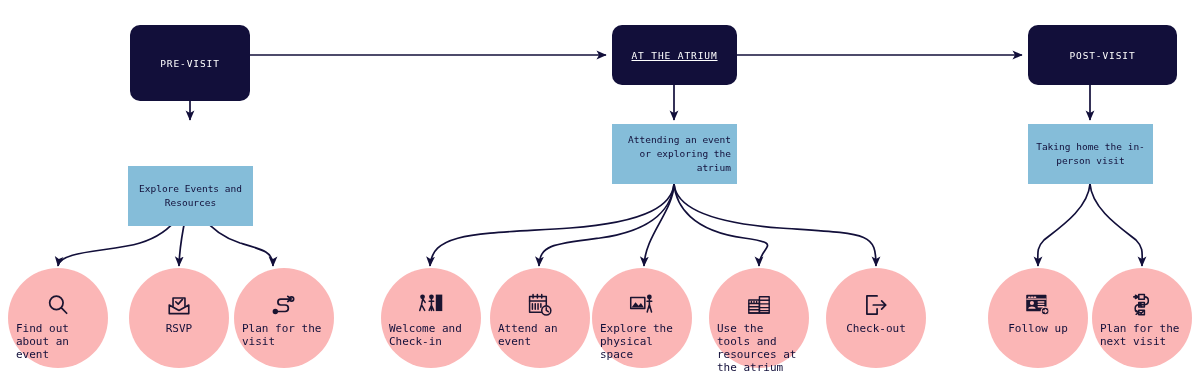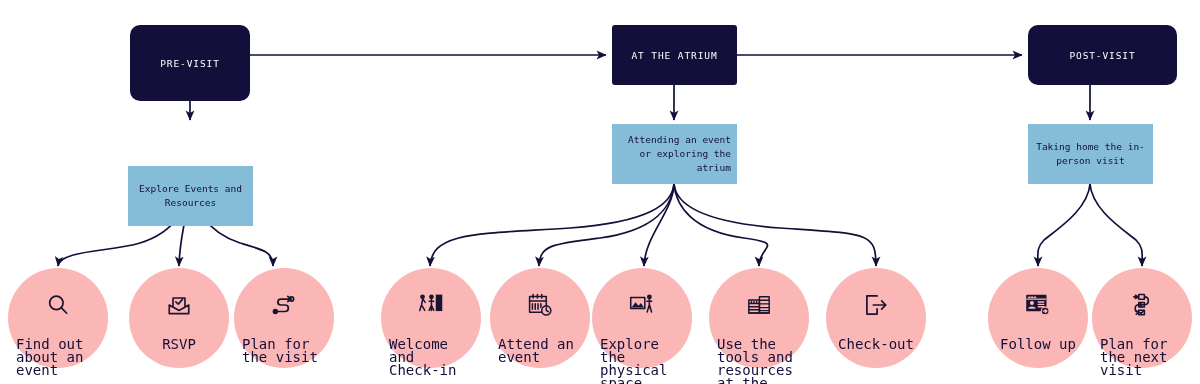--- a/index.html
+++ b/index.html
@@ -35,21 +35,21 @@
     color: #ffffff;
     border-radius: 10px;
     display: flex;
     align-items: center;
     justify-content: center;
     font-size: 9.5px;
     letter-spacing: 0.9px;
     text-align: center;
     box-sizing: border-box;
   }
-  .phase.square { border-radius: 3px; }
+  .phase.square { border-radius: 10px; text-decoration: underline; }
 
   
   .stage {
     position: absolute;
     background: #85bdd9;
     color: #120f3a;
     display: flex;
     align-items: center;
     justify-content: center;
     text-align: center;
@@ -77,24 +77,24 @@
     left: 50%;
     transform: translateX(-50%);
     width: 26px;
     height: 26px;
     display: block;
     color: #1a1430;
   }
   .activity .ico svg { display: block; width: 26px; height: 26px; }
   .activity .cap {
     position: absolute;
-    top: 70px;
+    top: 54px;
     left: 8px;
     right: 8px;
-    font-size: 14px;
+    font-size: 11px;
     line-height: 13px;
     color: #120f3a;
     text-align: left;
   }
   .activity .cap.center { text-align: center; }
 </style>
 </head>
 <body>
 
 <div id="canvas">

